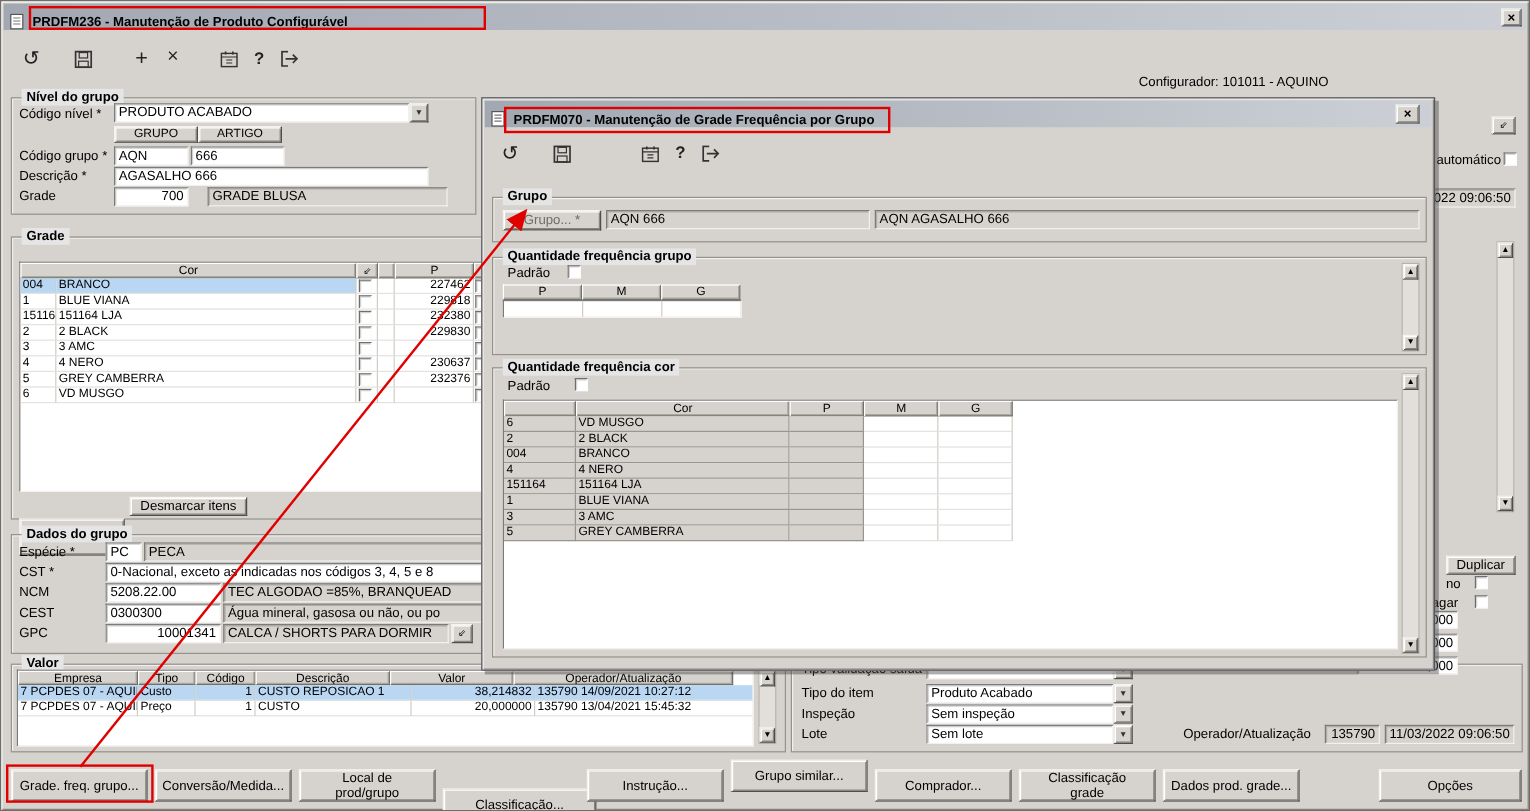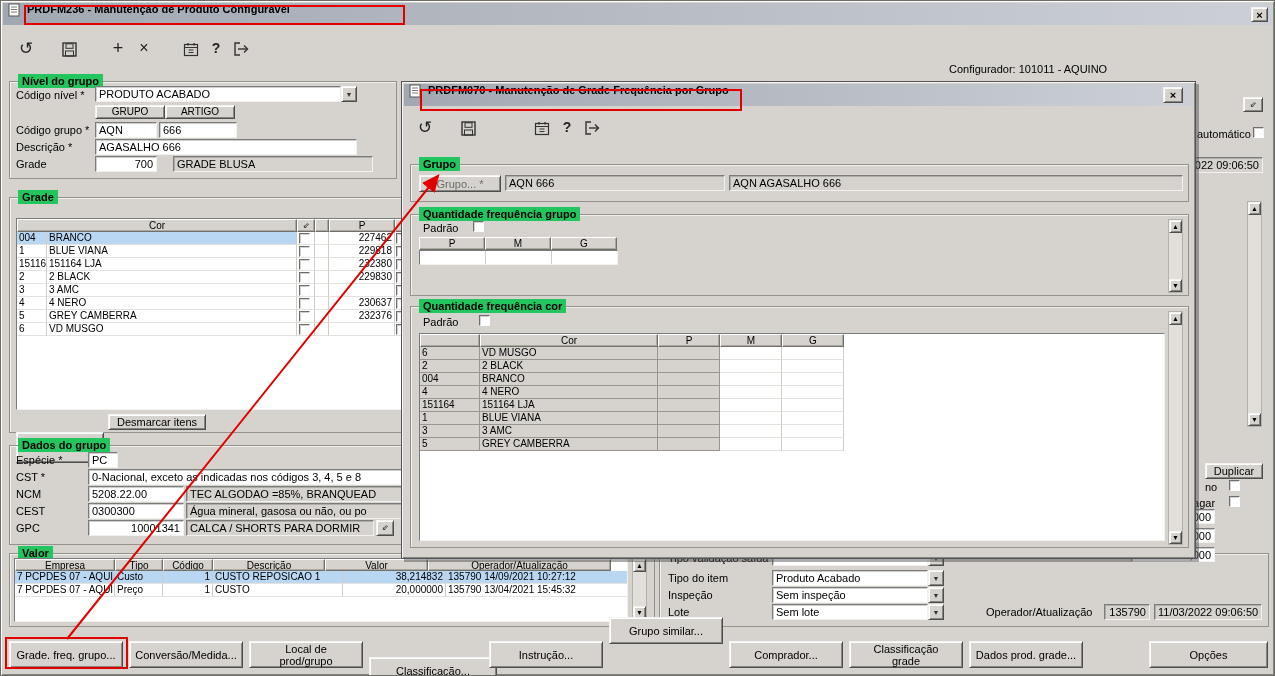--- a/index.html
+++ b/index.html
@@ -1,31 +1,31 @@
 <!DOCTYPE html>
 <html><head>
 <meta charset="utf-8">
 <style>
   *{box-sizing:border-box;margin:0;padding:0}
   body{font-family:"Liberation Sans",sans-serif;font-size:11px;color:#000;background:#555}
   .app{position:relative;width:1275px;height:676px;background:#d6d3ce;overflow:hidden;
        border:1px solid #6f6d68;box-shadow:inset 1px 1px 0 #fff,inset -1px -1px 0 #84827c}
   .lbl{position:absolute;white-space:nowrap;line-height:13px}
   .titlebar{position:absolute;height:22px;background:linear-gradient(to right,#a2a8b2,#ccd0d6);
-            display:flex;align-items:flex-start;padding:0 4px;font-weight:bold}
+            display:flex;align-items:flex-end;padding:0 4px;font-weight:bold}
   .field{position:absolute;background:#fff;border:1px solid;border-color:#7b7b7b #f2f1ee #f2f1ee #7b7b7b;
          box-shadow:inset 1px 1px 0 rgba(60,60,60,.25);height:16px;line-height:13px;padding:1px 3px;
          overflow:hidden;white-space:nowrap}
   .ro{background:#d6d3ce}
   .right{text-align:right}
   .btn{position:absolute;background:#d6d3ce;border:1px solid;border-color:#f4f3f1 #4e4e4e #4e4e4e #f4f3f1;
        box-shadow:inset 1px 1px 0 #fff,inset -1px -1px 0 #87857f;display:flex;align-items:center;
        justify-content:center;text-align:center;cursor:default;line-height:12px;overflow:hidden}
   .gb{position:absolute;border:1px solid #94928a;box-shadow:inset 1px 1px 0 #f0efec}
-  .cap{position:absolute;top:-8px;left:8px;background:#22c55e;padding:0 4px;font-weight:bold;line-height:14px;white-space:nowrap}
+  .cap{position:absolute;top:-8px;left:8px;background:#e5e5e5;padding:0 4px;font-weight:bold;line-height:14px;white-space:nowrap}
   .gridbox{position:absolute;background:#fff;border:1px solid;border-color:#7b7b7b #f2f1ee #f2f1ee #7b7b7b;overflow:hidden}
   .trow{position:absolute;display:flex;height:13px;line-height:12px;font-size:10px}
   .tc{flex:none;padding:0 2px;overflow:hidden;white-space:nowrap;border-right:1px solid #cfcdc7;border-bottom:1px solid #e4e2dc}
   .tc.dark{background:#d6d3ce;border-right:1px solid #98968e;border-bottom:1px solid #98968e}
   .tc.sel{background:#b9d7f3}
   .hdr{flex:none;background:#d6d3ce;border:1px solid;border-color:#fff #72706a #72706a #fff;
        box-shadow:inset -1px -1px 0 #aaa89f;text-align:center;overflow:hidden;font-size:10px;line-height:11px;white-space:nowrap}
   .cbx{position:absolute;width:11px;height:11px;background:#fff;border:1px solid;border-color:#6e6e6e #fbfbfb #fbfbfb #6e6e6e;box-shadow:inset 1px 1px 0 rgba(0,0,0,.18)}
   .icon{position:absolute;display:flex;align-items:center;justify-content:center;color:#222}
   .sb{position:absolute;width:15px;background:#e2dfda;border:1px solid #b4b2aa}
@@ -236,20 +236,21 @@
       </div>
     <div class="btn" style="left:98px;top:216px;width:98px;height:16px">
         <span>Desmarcar itens</span>
       </div>
   </div>
 
   <div class="gb" style="left:8px;top:444px;width:640px;height:100px">
     <span class="cap">Dados do grupo</span>
     <span class="lbl" style="left:6px;top:8px">Espécie *</span>
     <div class="field" style="left:78px;top:6px;width:30px">PC</div>
+    <div class="field ro" style="left:110px;top:6px;width:524px">PECA</div>
     <span class="lbl" style="left:6px;top:25px">CST *</span>
     <div class="field" style="left:78px;top:23px;width:556px">0-Nacional, exceto as indicadas nos códigos 3, 4, 5 e 8</div>
     <span class="lbl" style="left:6px;top:42px">NCM</span>
     <div class="field" style="left:78px;top:40px;width:96px">5208.22.00</div>
     <div class="field ro" style="left:176px;top:40px;width:458px">TEC ALGODAO =85%, BRANQUEAD</div>
     <span class="lbl" style="left:6px;top:59px">CEST</span>
     <div class="field" style="left:78px;top:57px;width:96px">0300300</div>
     <div class="field ro" style="left:176px;top:57px;width:458px">Água mineral, gasosa ou não, ou po</div>
     <span class="lbl" style="left:6px;top:76px">GPC</span>
     <div class="field right" style="left:78px;top:74px;width:96px">10001341</div>
@@ -356,21 +357,21 @@
     </div>
   <div class="btn" style="left:248px;top:640px;width:114px;height:27px;white-space:normal">
       <span style="width:70px">Local de prod/grupo</span>
     </div>
   <div class="btn" style="left:368px;top:656px;width:128px;height:27px">
       <span>Classificação...</span>
     </div>
   <div class="btn" style="left:488px;top:640px;width:114px;height:27px">
       <span>Instrução...</span>
     </div>
-  <div class="btn" style="left:608px;top:616px;width:114px;height:27px">
+  <div class="btn" style="left:608px;top:632px;width:114px;height:27px">
       <span>Grupo similar...</span>
     </div>
   <div class="btn" style="left:728px;top:640px;width:114px;height:27px">
       <span>Comprador...</span>
     </div>
   <div class="btn" style="left:848px;top:640px;width:114px;height:27px;white-space:normal">
       <span style="width:86px">Classificação grade</span>
     </div>
   <div class="btn" style="left:968px;top:640px;width:114px;height:27px">
       <span>Dados prod. grade...</span>

